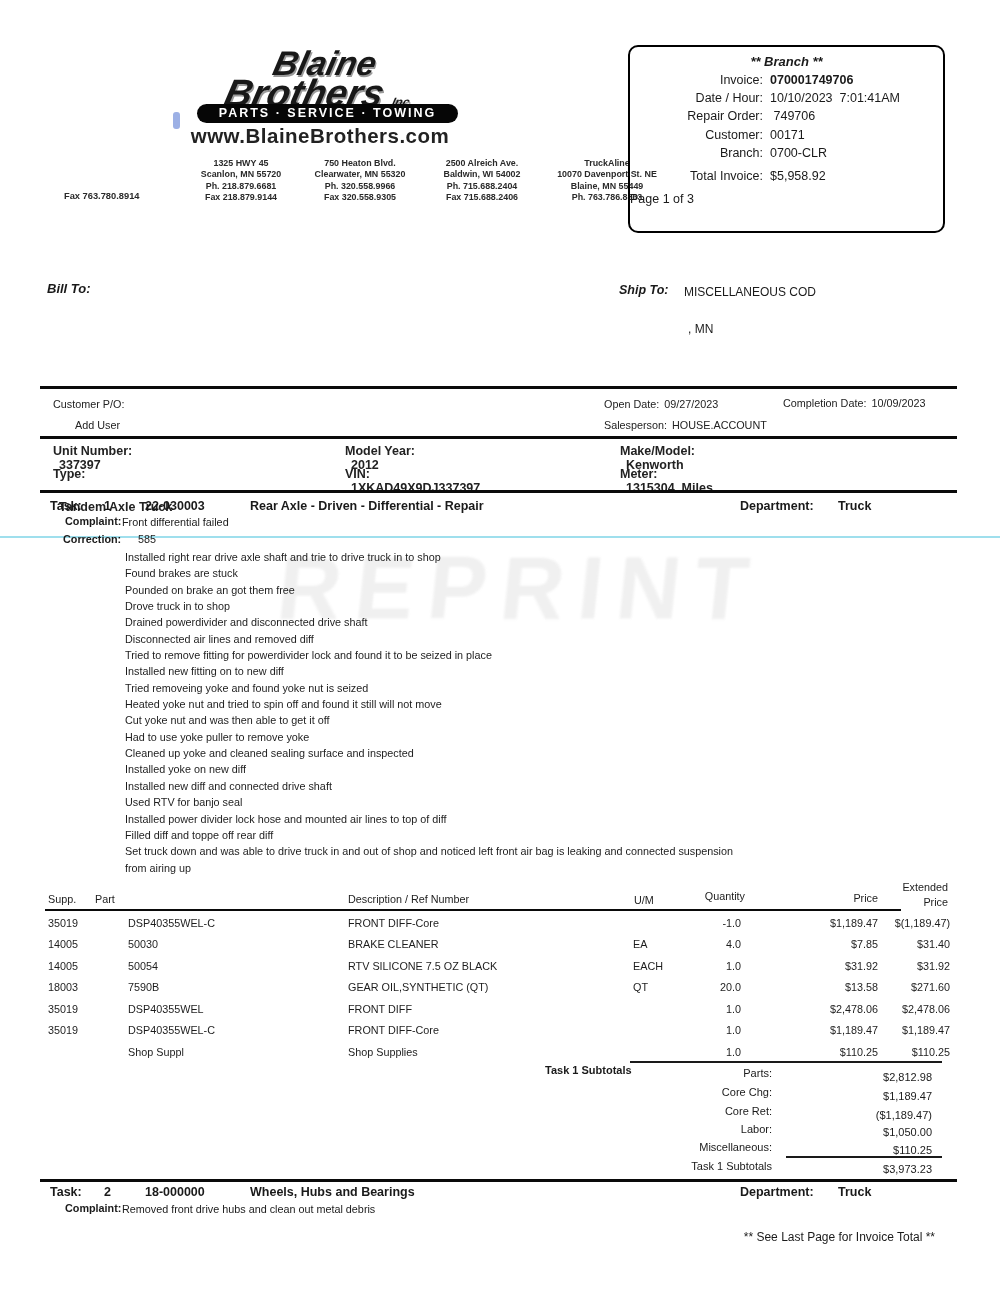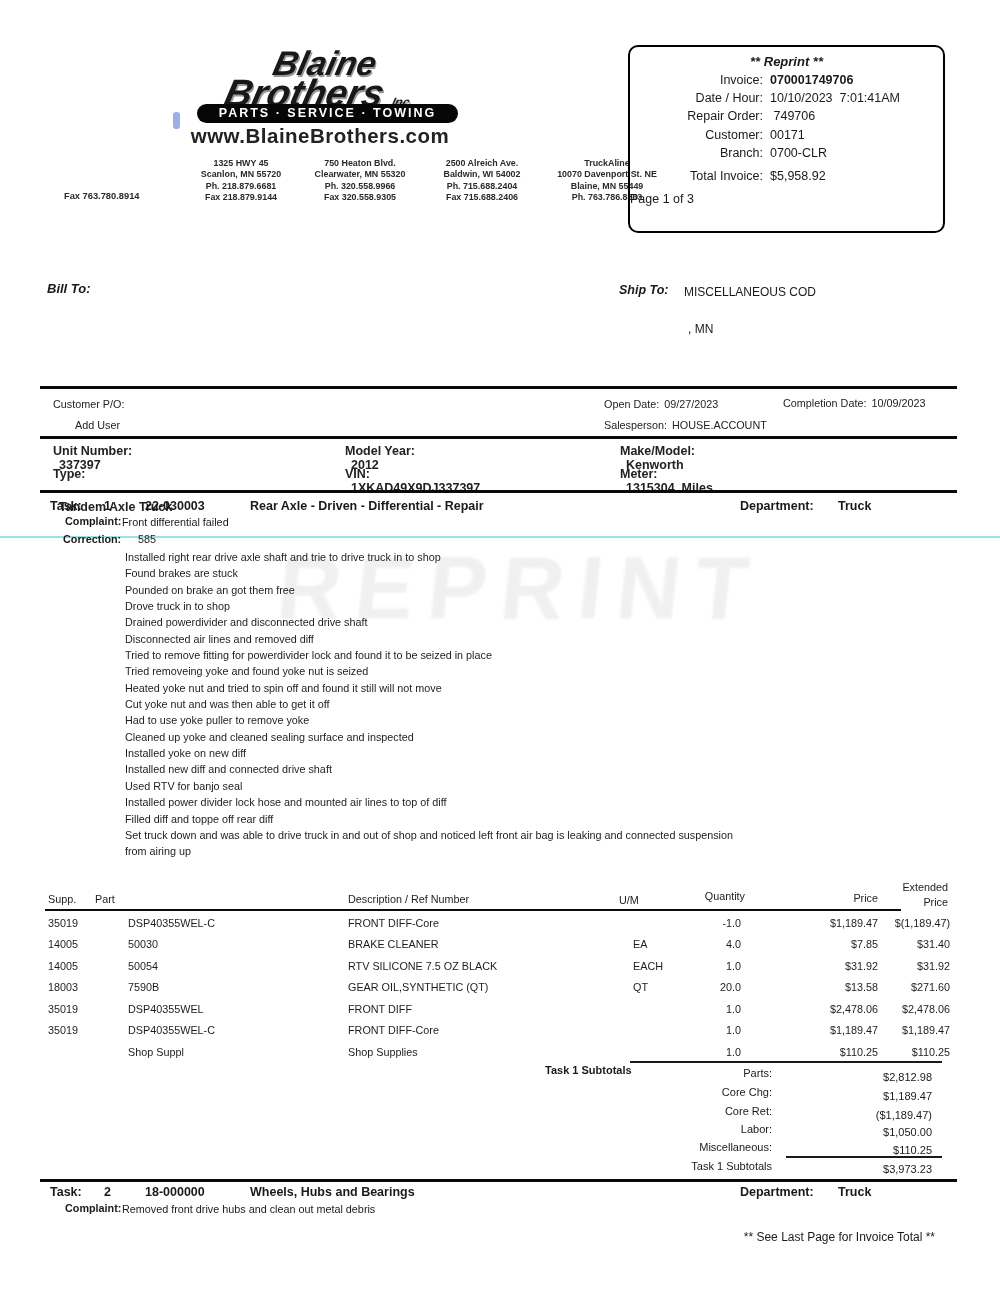--- a/index.html
+++ b/index.html
@@ -138,21 +138,21 @@
     </div>
     <div class="loc">
       <div>TruckAline</div>
       <div>10070 Davenport St. NE</div>
       <div>Blaine, MN 55449</div>
       <div>Ph. 763.786.8863</div>
     </div>
   </div>
 
   <div class="abs info-box">
-    <div class="ib-reprint">** Reprint **</div>
+    <div class="ib-reprint">** Branch **</div>
     <div class="ib-row">
       <span class="ib-label">Invoice:</span>
       <span class="ib-value ib-bold">070001749706</span>
     </div>
     <div class="ib-row">
       <span class="ib-label">Date / Hour:</span>
       <span class="ib-value">10/10/2023  7:01:41AM</span>
     </div>
     <div class="ib-row">
       <span class="ib-label">Repair Order:</span>
@@ -245,38 +245,39 @@
   <div class="abs watermark">REPRINT</div>
 
   <div class="abs corr-list">
     <div class="corr-line">Installed right rear drive axle shaft and trie to drive truck in to shop</div>
     <div class="corr-line">Found brakes are stuck</div>
     <div class="corr-line">Pounded on brake an got them free</div>
     <div class="corr-line">Drove truck in to shop</div>
     <div class="corr-line">Drained powerdivider and disconnected drive shaft</div>
     <div class="corr-line">Disconnected air lines and removed diff</div>
     <div class="corr-line">Tried to remove fitting for powerdivider lock and found it to be seized in place</div>
+    <div class="corr-line">Installed new fitting on to new diff</div>
     <div class="corr-line">Tried removeing yoke and found yoke nut is seized</div>
     <div class="corr-line">Heated yoke nut and tried to spin off and found it still will not move</div>
     <div class="corr-line">Cut yoke nut and was then able to get it off</div>
     <div class="corr-line">Had to use yoke puller to remove yoke</div>
     <div class="corr-line">Cleaned up yoke and cleaned sealing surface and inspected</div>
     <div class="corr-line">Installed yoke on new diff</div>
     <div class="corr-line">Installed new diff and connected drive shaft</div>
     <div class="corr-line">Used RTV for banjo seal</div>
     <div class="corr-line">Installed power divider lock hose and mounted air lines to top of diff</div>
     <div class="corr-line">Filled diff and toppe off rear diff</div>
     <div class="corr-line">Set truck down and was able to drive truck in and out of shop and noticed left front air bag is leaking and connected suspension</div>
     <div class="corr-line">from airing up</div>
   </div>
 
   <div class="abs th" style="left:48px; top:893px;">Supp.</div>
   <div class="abs th" style="left:95px; top:893px;">Part</div>
   <div class="abs th" style="left:348px; top:893px;">Description / Ref Number</div>
-  <div class="abs th" style="left:619px; top:894px;">U/M</div>
+  <div class="abs th" style="left:634px; top:894px;">U/M</div>
   <div class="abs th right" style="left:680px; top:890px; width:65px;">Quantity</div>
   <div class="abs th right" style="left:820px; top:892px; width:58px;">Price</div>
   <div class="abs th right" style="left:870px; top:881px; width:78px;">Extended</div>
   <div class="abs th right" style="left:870px; top:896px; width:78px;">Price</div>
   <div class="abs thead-line"></div>
 
   <div class="abs trows">
     <div class="trow">
       <span class="c-supp">35019</span>
       <span class="c-part">DSP40355WEL-C</span>

